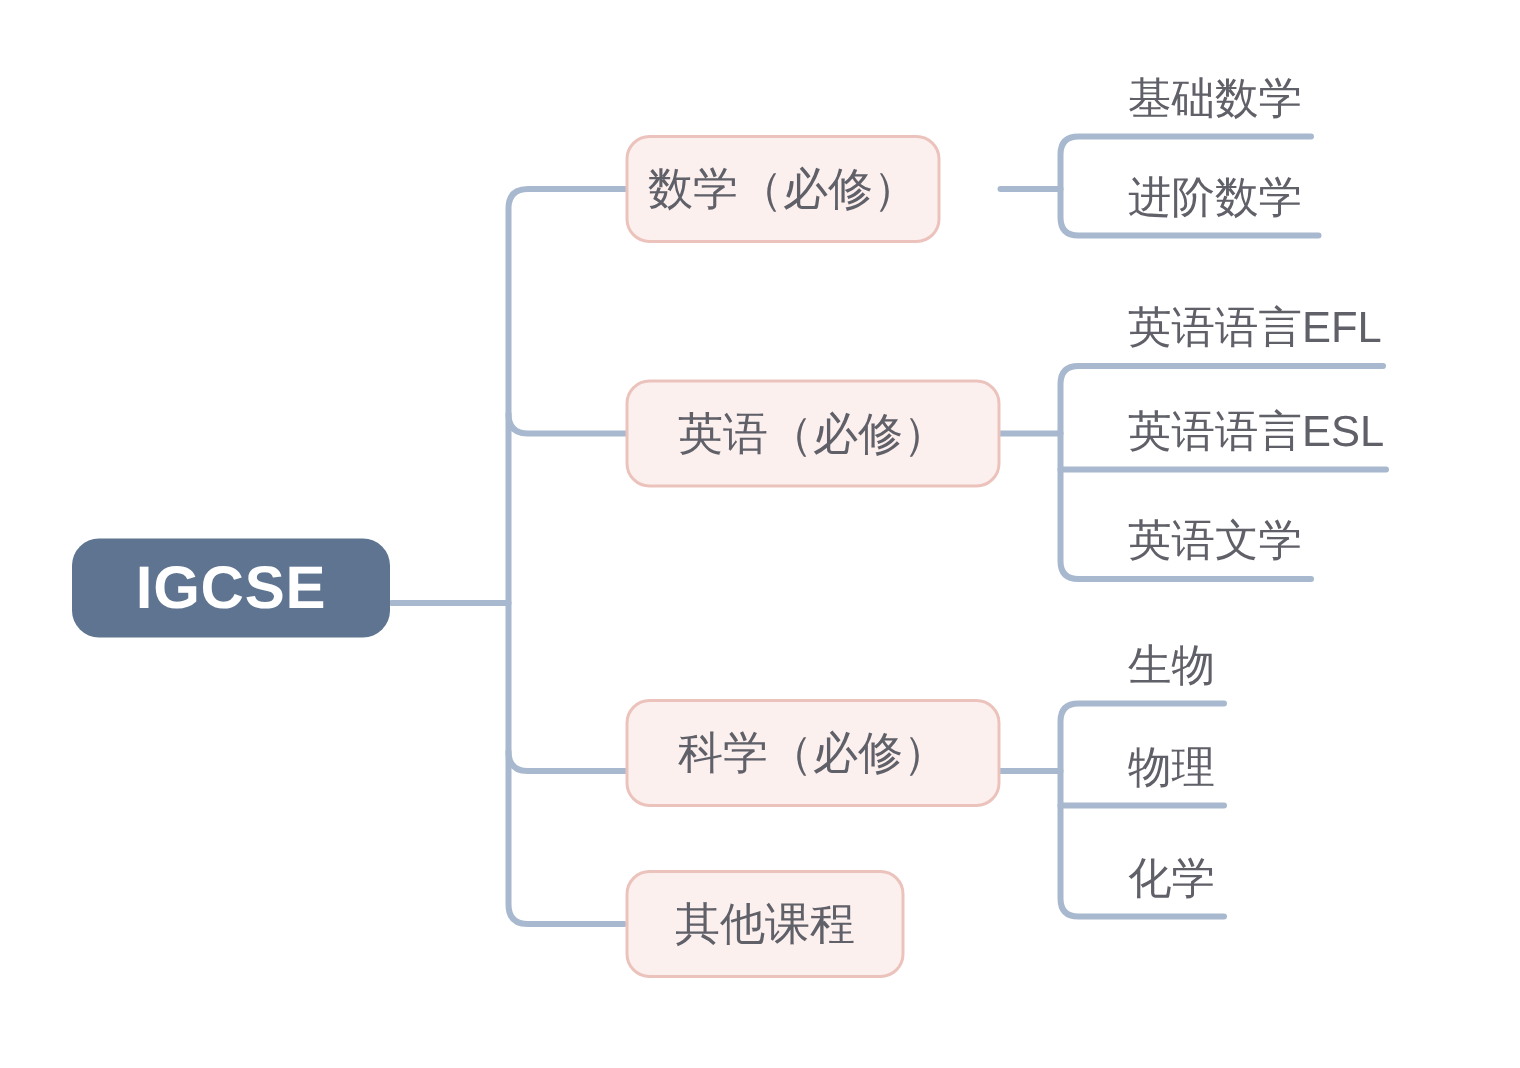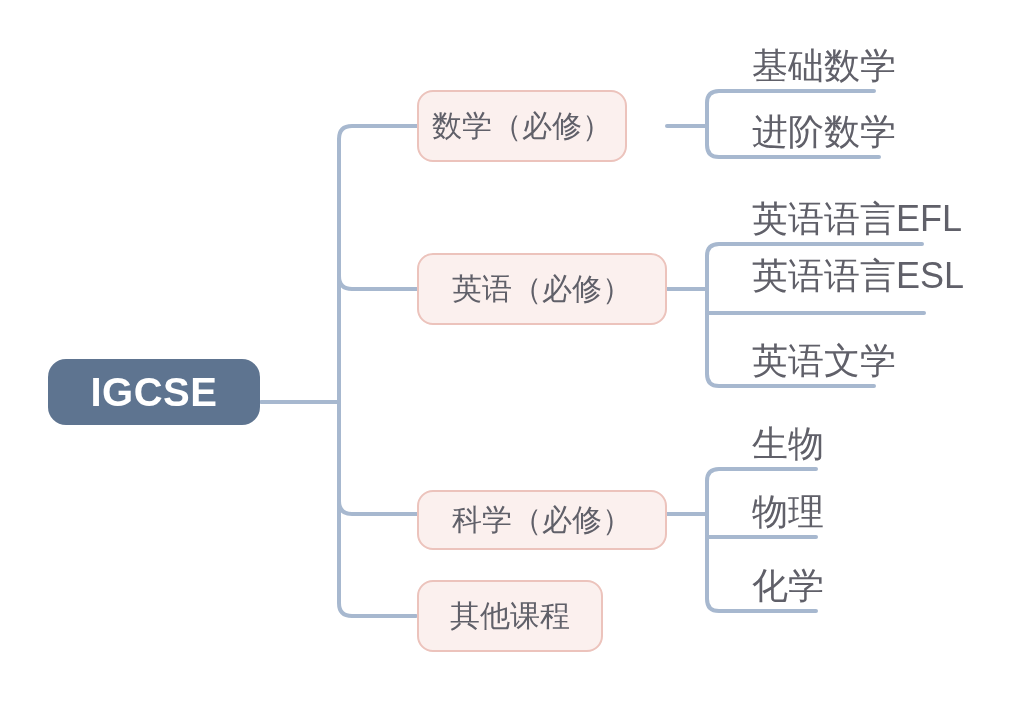--- a/index.html
+++ b/index.html
@@ -48,37 +48,37 @@
   .node-branch {
     background: var(--branch-fill);
     border: 2px solid var(--branch-border);
     border-radius: 16px;
     color: var(--text);
     font-size: 30px;
     font-weight: 500;
   }
   .branch-math    { left: 417px; top:  90px; width: 210px; height: 72px; }
   .branch-english { left: 417px; top: 253px; width: 250px; height: 72px; }
-  .branch-science { left: 417px; top: 490px; width: 250px; height: 60px; }
+  .branch-science { left: 417px; top: 466px; width: 250px; height: 72px; }
   .branch-other   { left: 417px; top: 580px; width: 186px; height: 72px; }
   .node-leaf {
     position: absolute;
     left: 752px;
     height: 38px;
     line-height: 38px;
     color: var(--text);
-    font-size: 36px;
+    font-size: 29px;
     font-weight: 500;
     white-space: nowrap;
     cursor: default;
   }
   .leaf-basic-math    { top:  47px; }
   .leaf-advanced-math { top: 113px; }
   .leaf-efl           { top: 200px; }
-  .leaf-esl           { top: 257px; text-align: right; }
+  .leaf-esl           { top: 269px; text-align: right; }
   .leaf-eng-lit       { top: 342px; }
   .leaf-biology       { top: 425px; }
   .leaf-physics       { top: 493px; text-align: right; }
   .leaf-chemistry     { top: 567px; }
 </style>
 </head>
 <body>
 
 <div class="canvas">
 

